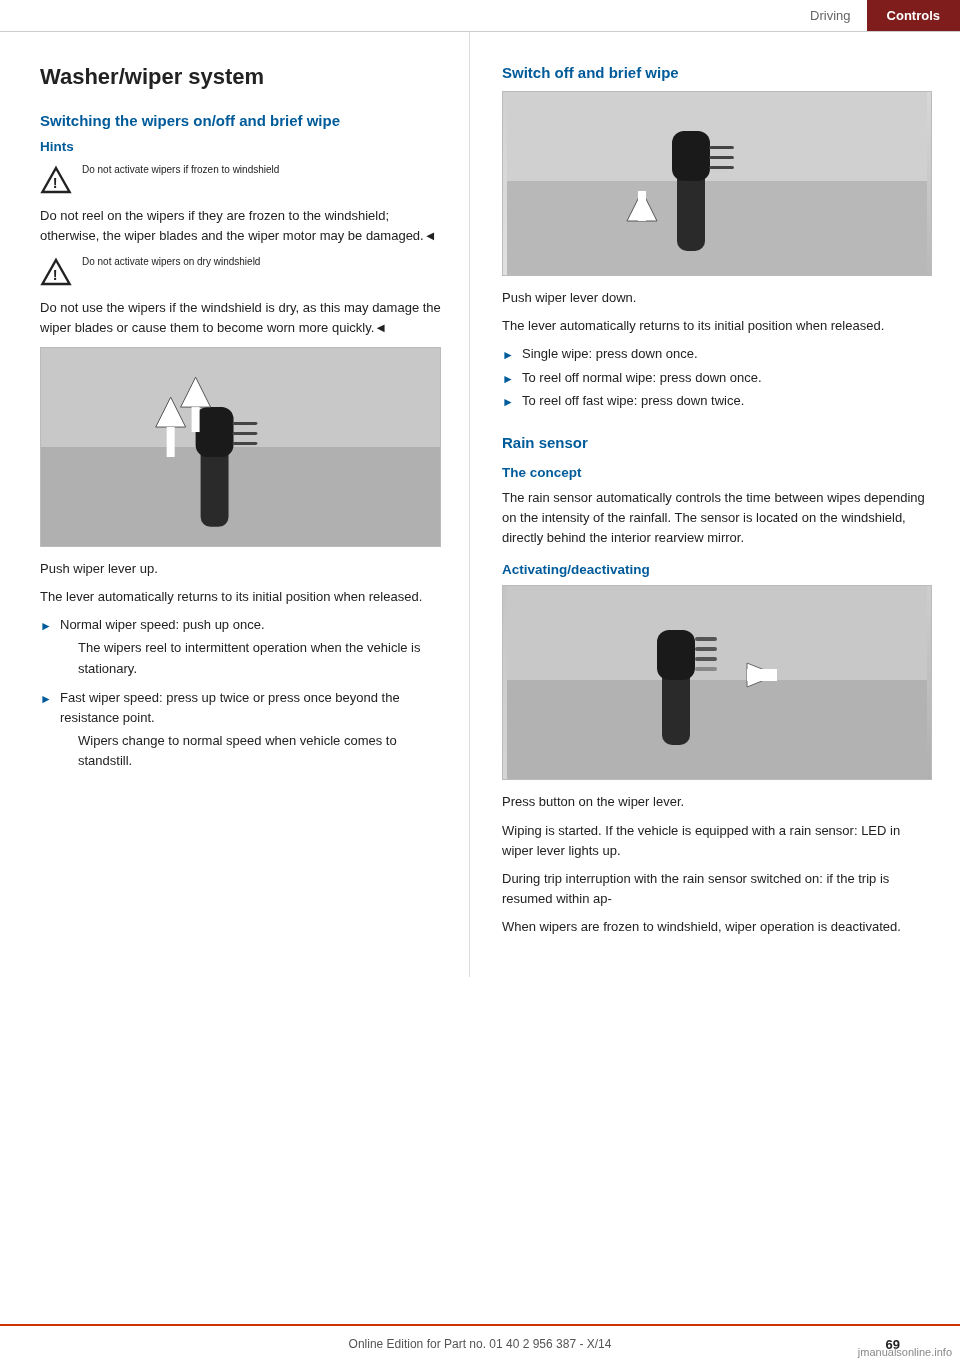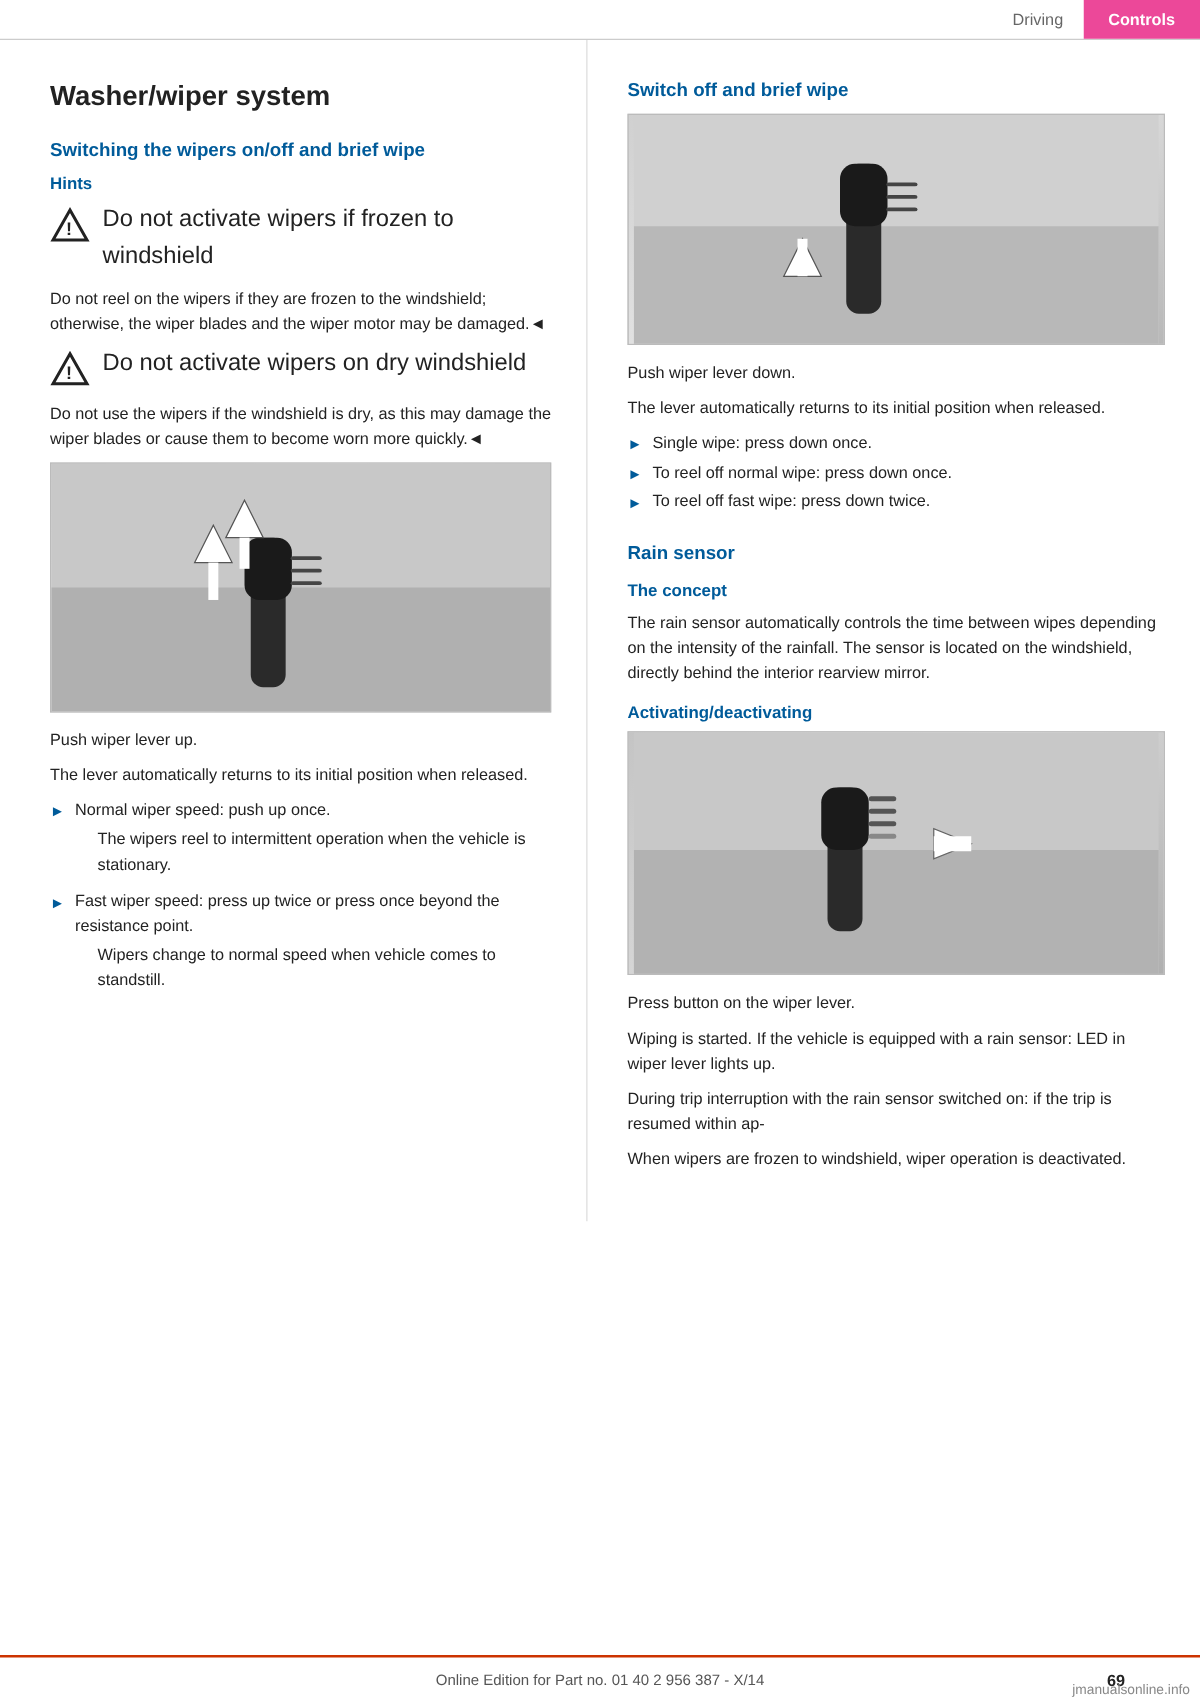--- a/index.html
+++ b/index.html
@@ -25,21 +25,21 @@
     }
     .header-driving {
       color: #666;
       font-size: 13px;
       padding: 0 16px;
       height: 100%;
       display: flex;
       align-items: center;
     }
     .header-controls {
-      background: #ec4899;
+      background: #7f1d1d;
       color: #fff;
       font-size: 13px;
       font-weight: bold;
       padding: 0 20px;
       height: 100%;
       display: flex;
       align-items: center;
     }
 
     
@@ -105,21 +105,21 @@
       height: 32px;
       min-width: 32px;
       margin-right: 10px;
       margin-top: 2px;
     }
     .warning-triangle {
       width: 32px;
       height: 32px;
     }
     .warning-text {
-      font-size: 19px;
+      font-size: 10px;
       line-height: 1.5;
       color: #222;
     }
 
     p {
       font-size: 13px;
       line-height: 1.55;
       color: #222;
       margin-bottom: 8px;
     }

